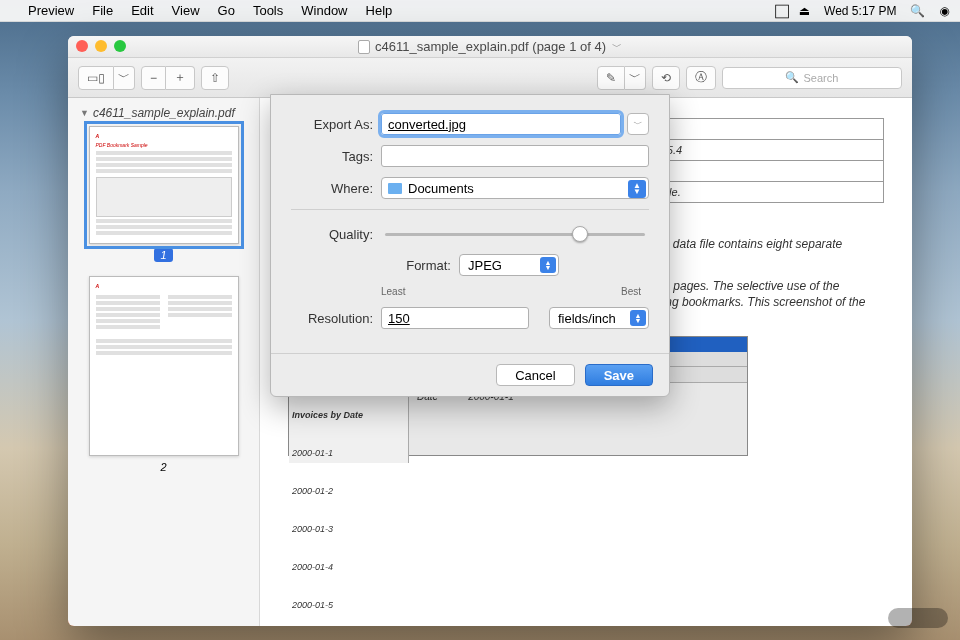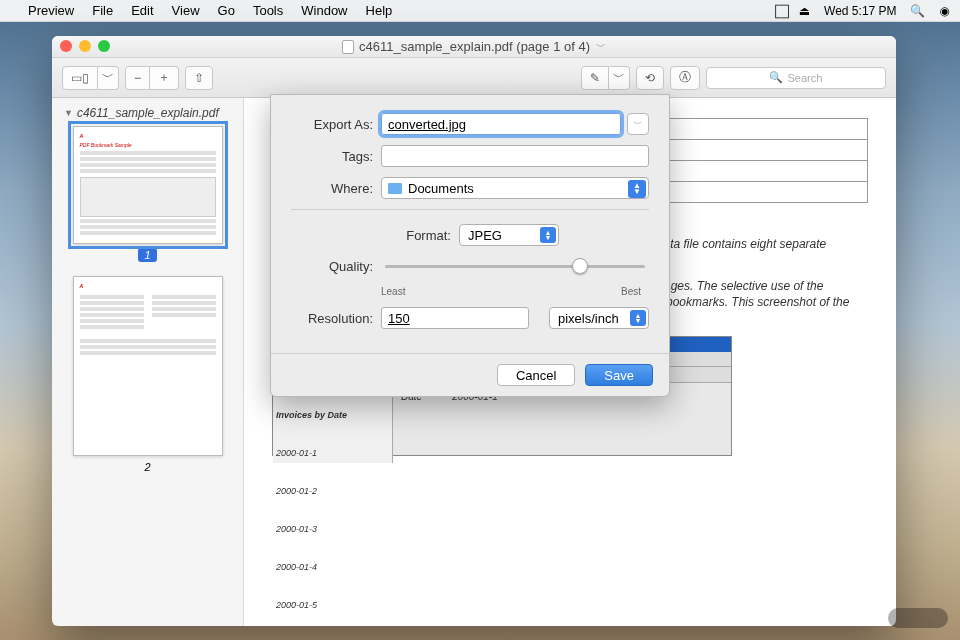--- a/index.html
+++ b/index.html
@@ -6,21 +6,21 @@
 body { width: 960px; height: 640px; overflow: hidden; background: linear-gradient(to bottom, #4a6b8a 0%, #6b8caa 15%, #8faac2 30%, #b0c4d4 50%, #d4c8b0 70%, #c0b090 85%, #a89070 100%); position: relative; }
 
 
 .menubar { height: 22px; background: rgba(248,248,248,0.95); display: flex; align-items: center; padding: 0 10px; font-size: 13px; gap: 18px; border-bottom: 1px solid rgba(0,0,0,0.1); }
 .menubar .apple { font-size: 14px; }
 .menubar .bold { font-weight: 400; }
 .menubar .spacer { flex: 1; }
 .menubar .right { display: flex; align-items: center; gap: 14px; font-size: 12px; }
 
 
-.window { position: absolute; left: 52px; top: 36px; width: 844px; height: 590px; background: #ececec; border-radius: 6px; box-shadow: 0 20px 50px rgba(0,0,0,0.4); overflow: hidden; display: flex; flex-direction: column; }
+.window { position: absolute; left: 68px; top: 36px; width: 844px; height: 590px; background: #ececec; border-radius: 6px; box-shadow: 0 20px 50px rgba(0,0,0,0.4); overflow: hidden; display: flex; flex-direction: column; }
 .titlebar { height: 22px; background: linear-gradient(#f6f6f6,#e8e8e8); display: flex; align-items: center; justify-content: center; position: relative; font-size: 13px; color: #4a4a4a; border-bottom: 1px solid #d0d0d0; }
 .traffic { position: absolute; left: 8px; top: 4px; display: flex; gap: 7px; }
 .traffic span { width: 12px; height: 12px; border-radius: 50%; display: block; }
 .tl-close { background: #ff5f57; } .tl-min { background: #febc2e; } .tl-max { background: #28c840; }
 .titlebar .doc-icon { width: 12px; height: 14px; background: #fff; border: 1px solid #aaa; border-radius: 2px; margin-right: 5px; }
 .titlebar .chev { margin-left: 6px; font-size: 10px; color: #888; }
 
 .toolbar { height: 40px; background: linear-gradient(#f2f2f2,#e6e6e6); border-bottom: 1px solid #c8c8c8; display: flex; align-items: center; padding: 0 10px; gap: 6px; }
 .tb-btn { height: 24px; background: #fcfcfc; border: 1px solid #c8c8c8; border-radius: 4px; display: flex; align-items: center; justify-content: center; color: #555; font-size: 12px; padding: 0 8px; }
 .tb-group { display: flex; } .tb-group .tb-btn { border-radius: 0; } .tb-group .tb-btn:first-child { border-radius: 4px 0 0 4px; } .tb-group .tb-btn:last-child { border-radius: 0 4px 4px 0; border-left: none; }
@@ -65,21 +65,21 @@
 .sel-small { height: 22px; background: #fff; border: 1px solid #b0b0b0; border-radius: 4px; padding: 0 22px 0 8px; position: relative; display: flex; align-items: center; min-width: 100px; }
 .sel-small .end-arrows { position: absolute; right: 2px; top: 2px; width: 16px; height: 16px; background: #3b82e8; border-radius: 3px; color: #fff; font-size: 7px; display: flex; flex-direction: column; align-items: center; justify-content: center; line-height: 5px; }
 .slider-row { display: flex; align-items: center; }
 .slider { flex: 1; height: 20px; position: relative; margin: 0 4px; }
 .slider-track { position: absolute; left: 0; right: 0; top: 9px; height: 3px; background: #b8b8b8; border-radius: 2px; }
 .slider-thumb { position: absolute; top: 2px; width: 16px; height: 16px; background: #fff; border: 1px solid #aaa; border-radius: 50%; box-shadow: 0 1px 2px rgba(0,0,0,0.3); }
 .slider-labels { display: flex; justify-content: space-between; font-size: 10px; color: #666; margin: 2px 8px 10px 90px; }
 .res-input { width: 50px; height: 22px; border: 1px solid #b0b0b0; border-radius: 3px; padding: 0 5px; text-align: left; font-size: 13px; margin-right: 20px; }
 .sheet-footer { border-top: 1px solid #cfcfcf; padding: 10px 16px; display: flex; justify-content: flex-end; gap: 10px; }
 .btn { height: 22px; padding: 0 18px; border-radius: 4px; border: 1px solid #b8b8b8; background: #fff; font-size: 13px; display: flex; align-items: center; }
-.btn.primary { background: linear-gradient(#5aa0f2,#2f7de0); color: #fff; border-color: #2a6cc8; }
+.btn.primary { background: linear-gradient(#5aa0f2,#2f7de0); color: #fff; border-color: #2a6cc8; font-weight: bold; }
 
 .notif { position: absolute; right: 12px; bottom: 12px; width: 60px; height: 20px; background: rgba(0,0,0,0.3); border-radius: 10px; }
 </style>
 </head>
 <body>
 
 <div class="menubar">
   <span class="apple"></span>
   <span class="bold">Preview</span>
   <span>File</span>
@@ -236,43 +236,43 @@
     </div>
     <div class="frow">
       <label>Where:</label>
       <div class="where-sel">
         <span class="folder-ic"></span>
         <span>Documents</span>
         <span class="end-arrows">▲<br>▼</span>
       </div>
     </div>
     <hr class="divider">
+    <div class="frow slider-row">
+      <label style="width:82px">Quality:</label>
+      <div class="slider">
+        <div class="slider-track"></div>
+        <div class="slider-thumb" style="left:72%"></div>
+      </div>
+    </div>
     <div class="frow" style="justify-content:center;">
       <label style="width:70px">Format:</label>
       <div class="sel-small">
         <span>JPEG</span>
         <span class="end-arrows">▲<br>▼</span>
       </div>
     </div>
-    <div class="frow slider-row">
-      <label style="width:82px">Quality:</label>
-      <div class="slider">
-        <div class="slider-track"></div>
-        <div class="slider-thumb" style="left:72%"></div>
-      </div>
-    </div>
     <div class="slider-labels">
       <span>Least</span>
       <span>Best</span>
     </div>
     <div class="frow">
       <label style="width:82px">Resolution:</label>
       <input class="res-input" type="text" value="150" style="">
       <div class="sel-small">
-        <span>pixels/inch</span>
+        <span>fields/inch</span>
         <span class="end-arrows">▲<br>▼</span>
       </div>
     </div>
   </div>
   <div class="sheet-footer">
     <div class="btn">Cancel</div>
     <div class="btn primary">Save</div>
   </div>
 </div>
 

